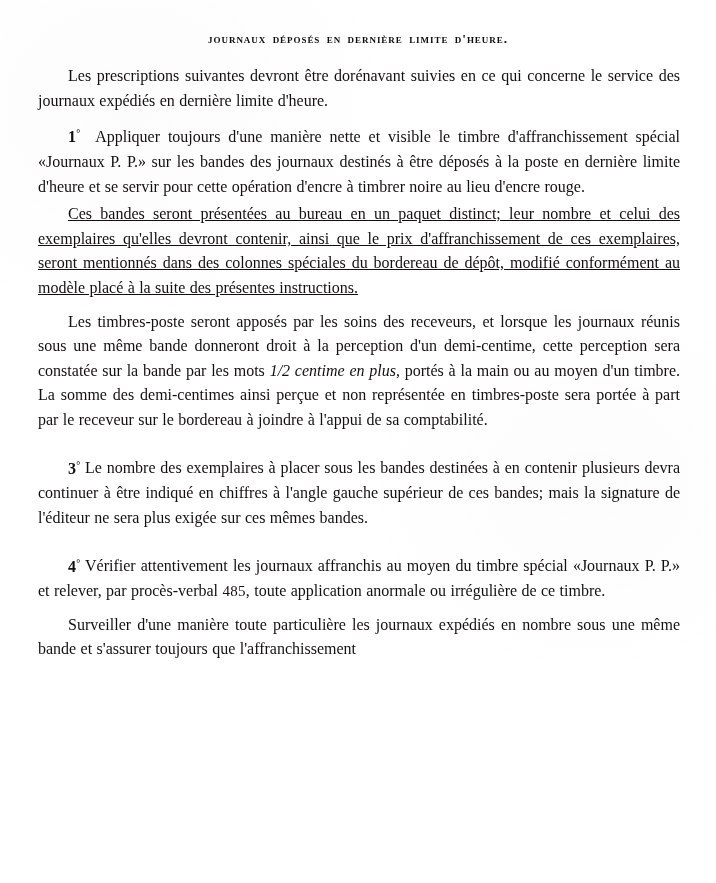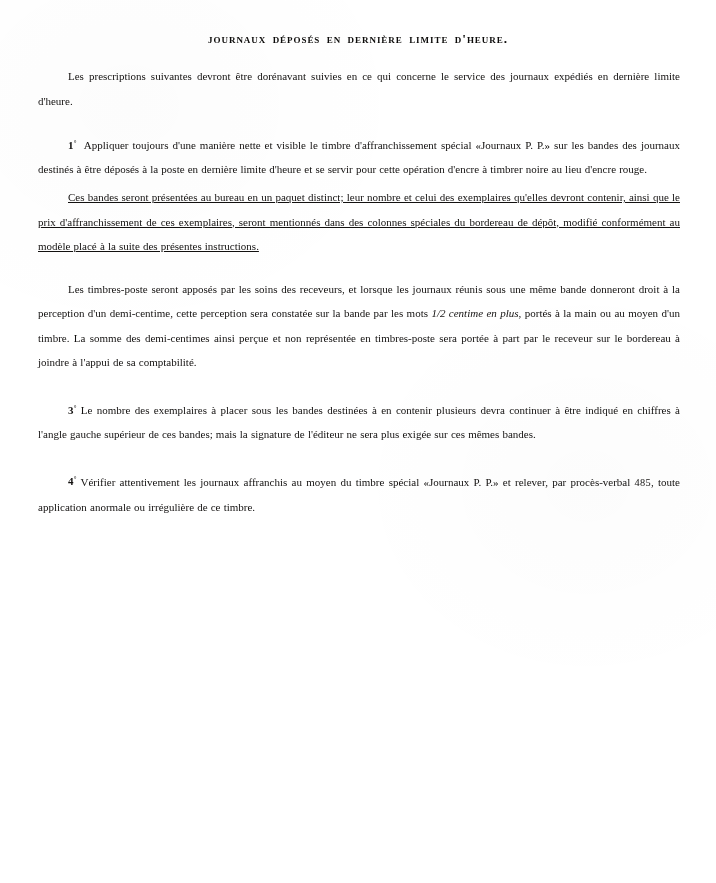--- a/index.html
+++ b/index.html
@@ -43,30 +43,30 @@
     position: absolute;
     left: 38px;
     top: 64px;
     width: 642px;
   }
 
   p.para {
     margin: 0;
     text-align: justify;
     text-justify: inter-word;
-    font-size: 11px;
+    font-size: 16px;
     line-height: 24.6px;
     text-indent: 30px;
     color: #131110;
     word-spacing: 0.4px;
   }
 
   
   p.gap-sm  { margin-top: 3px; text-decoration: underline; }
-  p.gap-md  { margin-top: 18px; }
+  p.gap-md  { margin-top: 9px; }
   p.gap-lg  { margin-top: 21px; }
 
   
   p.para { text-align-last: left; }
 
   i, .it {
     font-style: italic;
   }
 
   .num {
@@ -126,20 +126,21 @@
 
     <p class="para gap-md"><span>Les timbres-poste seront apposés par les soins des receveurs, et lorsque les journaux réunis sous une même bande donneront droit à la perception d'un demi-centime, cette perception sera constatée sur la bande par les mots </span><i class="it">1/2 centime en plus</i><span>, portés à la main ou au moyen d'un timbre. La somme des demi-centimes ainsi perçue et non représentée en timbres-poste sera portée à part par le receveur sur le bordereau à joindre à l'appui de sa comptabilité.</span></p>
 
 
     <p class="para gap-lg"><span class="num"><span>3</span><span class="deg">°</span></span>
       <span>Le nombre des exemplaires à placer sous les bandes destinées à en contenir plusieurs devra continuer à être indiqué en chiffres à l'angle gauche supérieur de ces bandes; mais la signature de l'éditeur ne sera plus exigée sur ces mêmes bandes.</span></p>
 
     <p class="para gap-lg"><span class="num"><span>4</span><span class="deg">°</span></span>
       <span>Vérifier attentivement les journaux affranchis au moyen du timbre spécial «Journaux P. P.» et relever, par procès-verbal </span><span class="osf">485</span><span>, toute application anormale ou irrégulière de ce timbre.</span></p>
 
+    <p class="para gap-md"><span>Surveiller d'une manière toute particulière les journaux expédiés en nombre sous une même bande et s'assurer toujours que l'affranchissement</span></p>
 
   </div>
 
   <span class="speck" style="left:78px;  top:46px;  width:2px; height:2px;"></span>
   <span class="speck" style="left:92px;  top:54px;  width:1px; height:1px;"></span>
   <span class="speck" style="left:160px; top:63px;  width:2px; height:2px;"></span>
   <span class="speck" style="left:236px; top:71px;  width:1px; height:1px;"></span>
   <span class="speck" style="left:455px; top:70px;  width:2px; height:1px;"></span>
   <span class="speck" style="left:330px; top:118px; width:1px; height:2px;"></span>
   <span class="speck" style="left:552px; top:124px; width:2px; height:2px;"></span>

